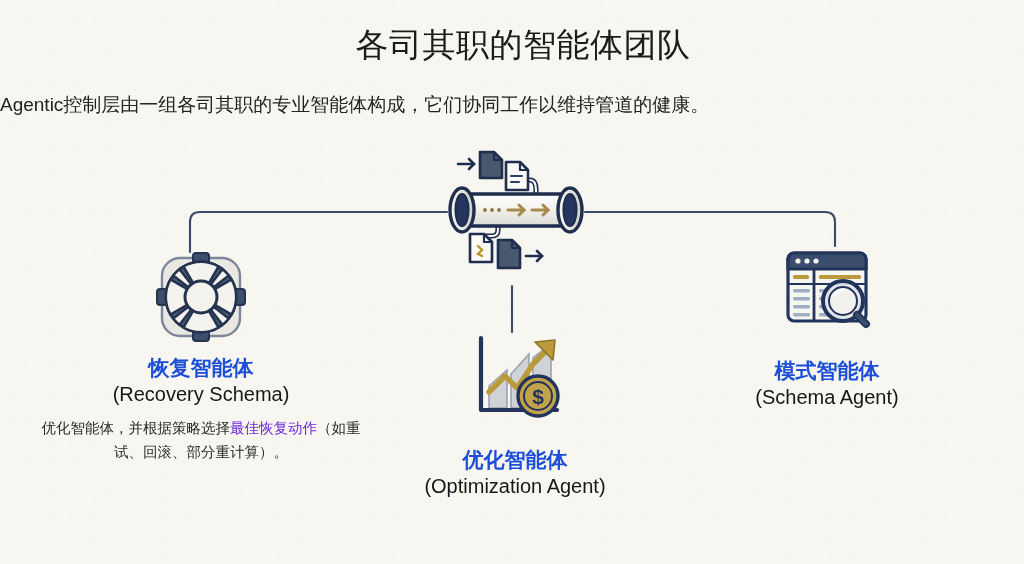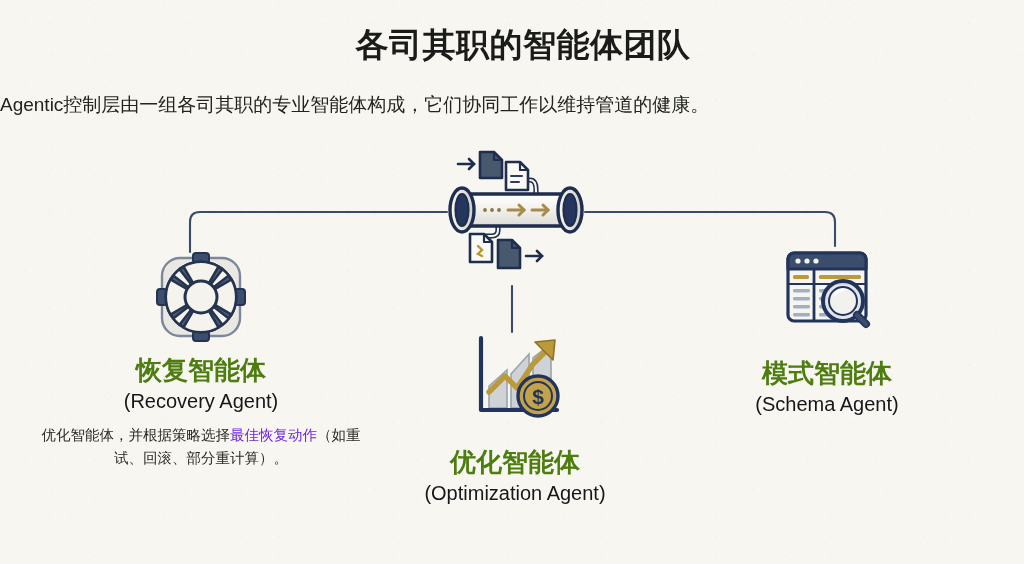--- a/index.html
+++ b/index.html
@@ -33,21 +33,21 @@
   }
   .stage { position: absolute; inset: 0; z-index: 1; }
 
   
   .title {
     position: absolute;
     left: 0; right: 0;
     top: 24px;
     text-align: center;
     font-size: 33px;
-    font-weight: 700;
+    font-weight: 400;
     letter-spacing: .5px;
     color: #1b1b19;
     line-height: 1.25;
     margin-left: 22px;
   }
   .subtitle {
     position: absolute;
     left: 0; right: 0;
     top: 92px;
     font-size: 19px;
@@ -73,23 +73,23 @@
   }
 
   
   .node { position: absolute; }
   .node .icon-wrap {
     display: block;
     margin: 0 auto;
   }
   .node .name-cn {
     text-align: center;
-    font-size: 26px;
+    font-size: 21px;
     font-weight: 700;
-    color: #4d7c0f;
+    color: #1d4ed8;
     line-height: 1.3;
     margin-top: 4px;
   }
   .node .name-en {
     text-align: center;
     font-size: 20px;
     font-weight: 400;
     color: #17171a;
     line-height: 1.35;
   }
@@ -228,21 +228,21 @@
           <path d="M 47 47 L 29.4 16.5 A 35 35 0 0 1 64.6 16.5 Z"></path>
           <path d="M 47 47 L 77.5 29.4 A 35 35 0 0 1 77.5 64.6 Z"></path>
           <path d="M 47 47 L 64.6 77.5 A 35 35 0 0 1 29.4 77.5 Z"></path>
           <path d="M 47 47 L 16.5 64.6 A 35 35 0 0 1 16.5 29.4 Z"></path>
         </g>
 
         <circle cx="47" cy="47" r="16" fill="#f4f3ee" stroke="#25334f" stroke-width="3"></circle>
       </svg>
     </div>
     <div class="name-cn">恢复智能体</div>
-    <div class="name-en">(Recovery Agent)</div>
+    <div class="name-en">(Recovery Schema)</div>
     <div class="desc"><span>优化智能体，并根据策略选择</span><span class="hl">最佳恢复动作</span><span>（如重试、回滚、部分重计算）。</span></div>
   </div>
 
   <div class="node node-optimization">
     <div class="icon-wrap">
       <svg viewBox="0 0 96 92" width="96" height="92" aria-hidden="true">
 
         <path d="M 22 78 L 22 56 L 40 40 L 40 78 Z" fill="#cfd3d8" stroke="#9aa3ae" stroke-width="1.6"></path>
         <path d="M 44 78 L 44 44 L 62 24 L 62 78 Z" fill="#cfd3d8" stroke="#9aa3ae" stroke-width="1.6"></path>
         <path d="M 66 78 L 66 28 L 84 14 L 84 78 Z" fill="#cfd3d8" stroke="#9aa3ae" stroke-width="1.6"></path>

